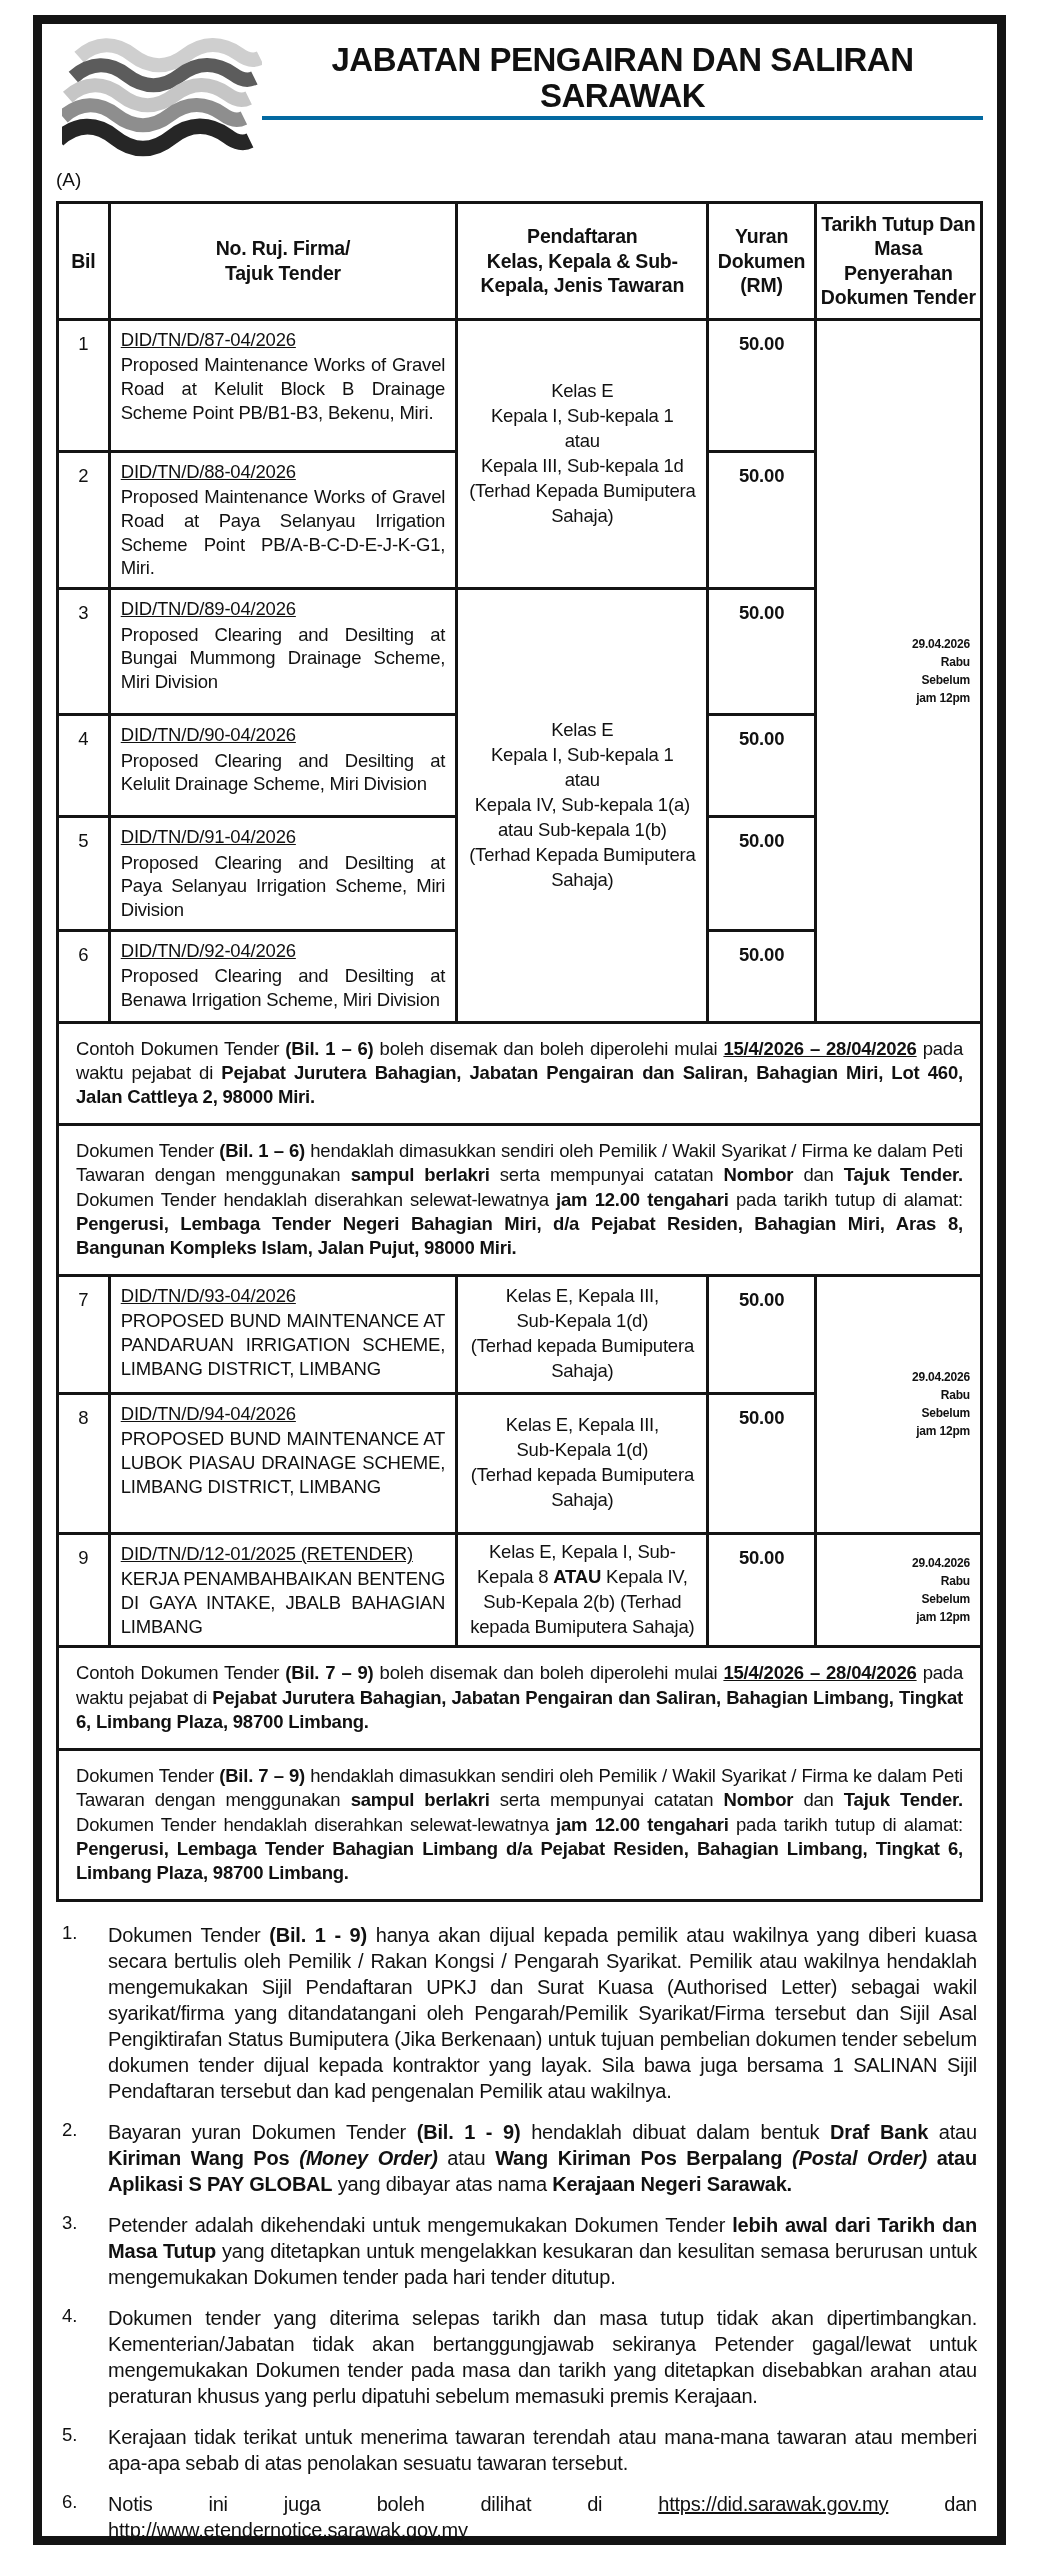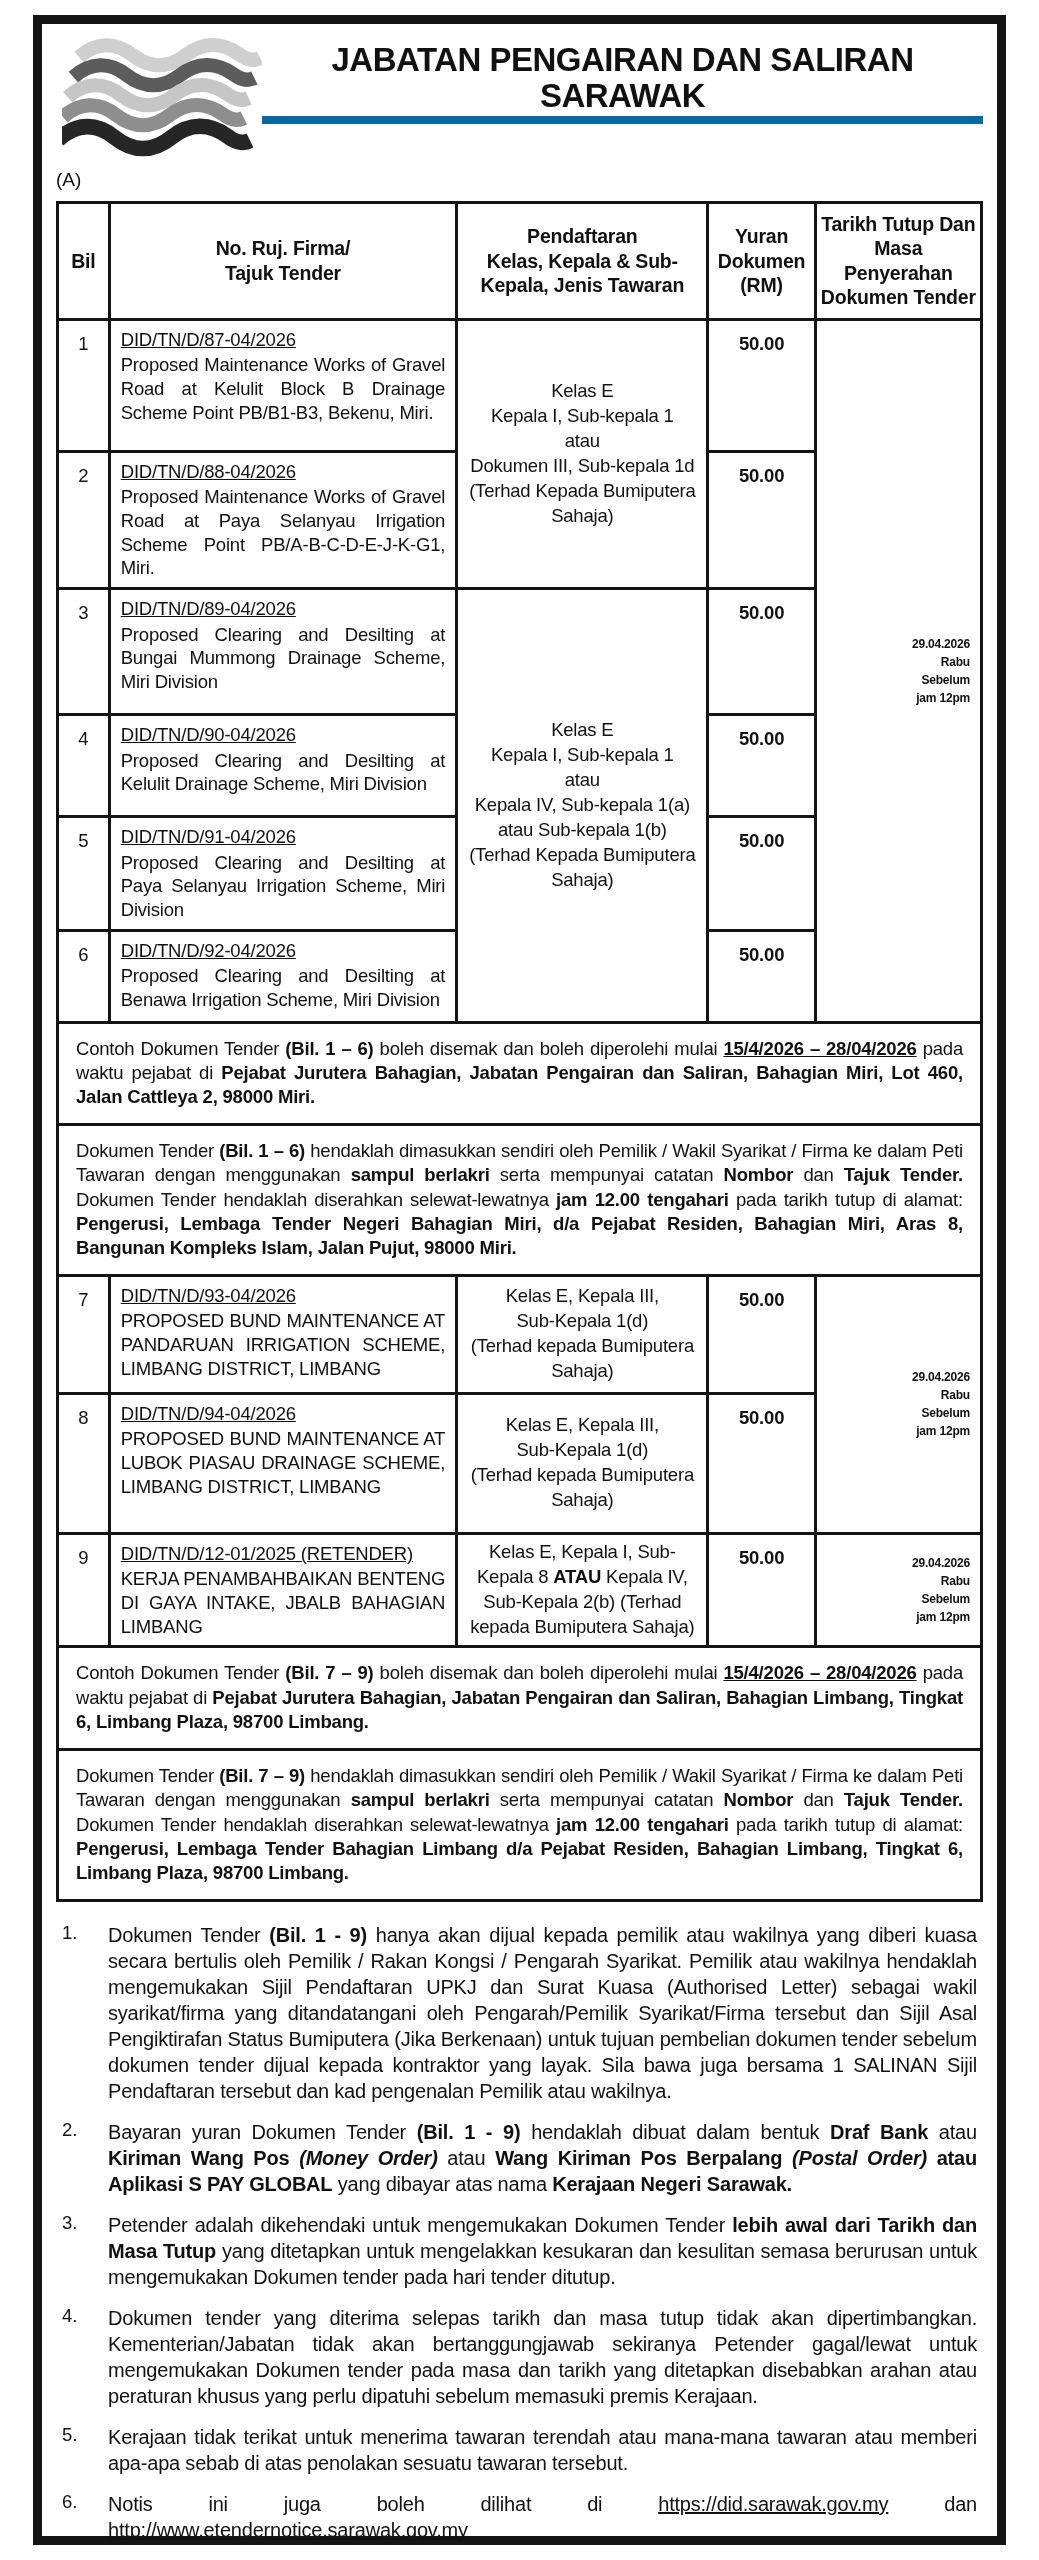--- a/index.html
+++ b/index.html
@@ -12,21 +12,21 @@
     position:absolute;left:33px;top:15px;width:973px;height:2530px;
     border:9px solid #141414;box-sizing:border-box;padding:8px 14px 0 14px;
     background:#fff;
   }
   
   .header{display:flex;align-items:flex-start;}
   .logo{width:200px;height:124px;flex:0 0 auto;margin:4px 0 0 6px;}
   .titles{flex:1;text-align:center;padding-top:10px;}
   .title{
     display:inline-block;font-weight:bold;font-size:33px;letter-spacing:-0.5px;
-    line-height:1.08;border-bottom:8px solid #0369a1;padding-bottom:3px;
+    line-height:1.08;border-bottom:4px solid #0369a1;padding-bottom:3px;
   }
   .title2wrap{margin-top:12px;}
   
   .intro{display:flex;margin:8px 4px 10px 0;}
   .intro .tag{width:52px;flex:none;font-size:19px;padding-top:1px;}
   .intro .txt{flex:1;text-align:justify;font-size:19px;line-height:1.3;letter-spacing:-0.2px;}
   
   table{width:100%;border-collapse:collapse;table-layout:fixed;}
   td,th{border:3px solid #141414;box-sizing:border-box;}
   th{
@@ -115,21 +115,21 @@
         <tr style="height: 132px;">
           <td class="bil">1</td>
           <td class="tender">
             <div class="ref">DID/TN/D/87-04/2026</div>
             <div class="ttl">Proposed Maintenance Works of Gravel Road at Kelulit Block B Drainage Scheme Point PB/B1-B3, Bekenu, Miri.</div>
           </td>
           <td class="reg" rowspan="2">
             <div>Kelas E</div>
             <div>Kepala I, Sub-kepala 1</div>
             <div>atau</div>
-            <div>Dokumen III, Sub-kepala 1d</div>
+            <div>Kepala III, Sub-kepala 1d</div>
             <div>(Terhad Kepada Bumiputera Sahaja)</div>
           </td>
           <td class="fee">50.00</td>
           <td class="close" rowspan="6">
             <div>29.04.2026</div>
             <div>Rabu</div>
             <div>Sebelum</div>
             <div>jam 12pm</div>
           </td>
         </tr>

